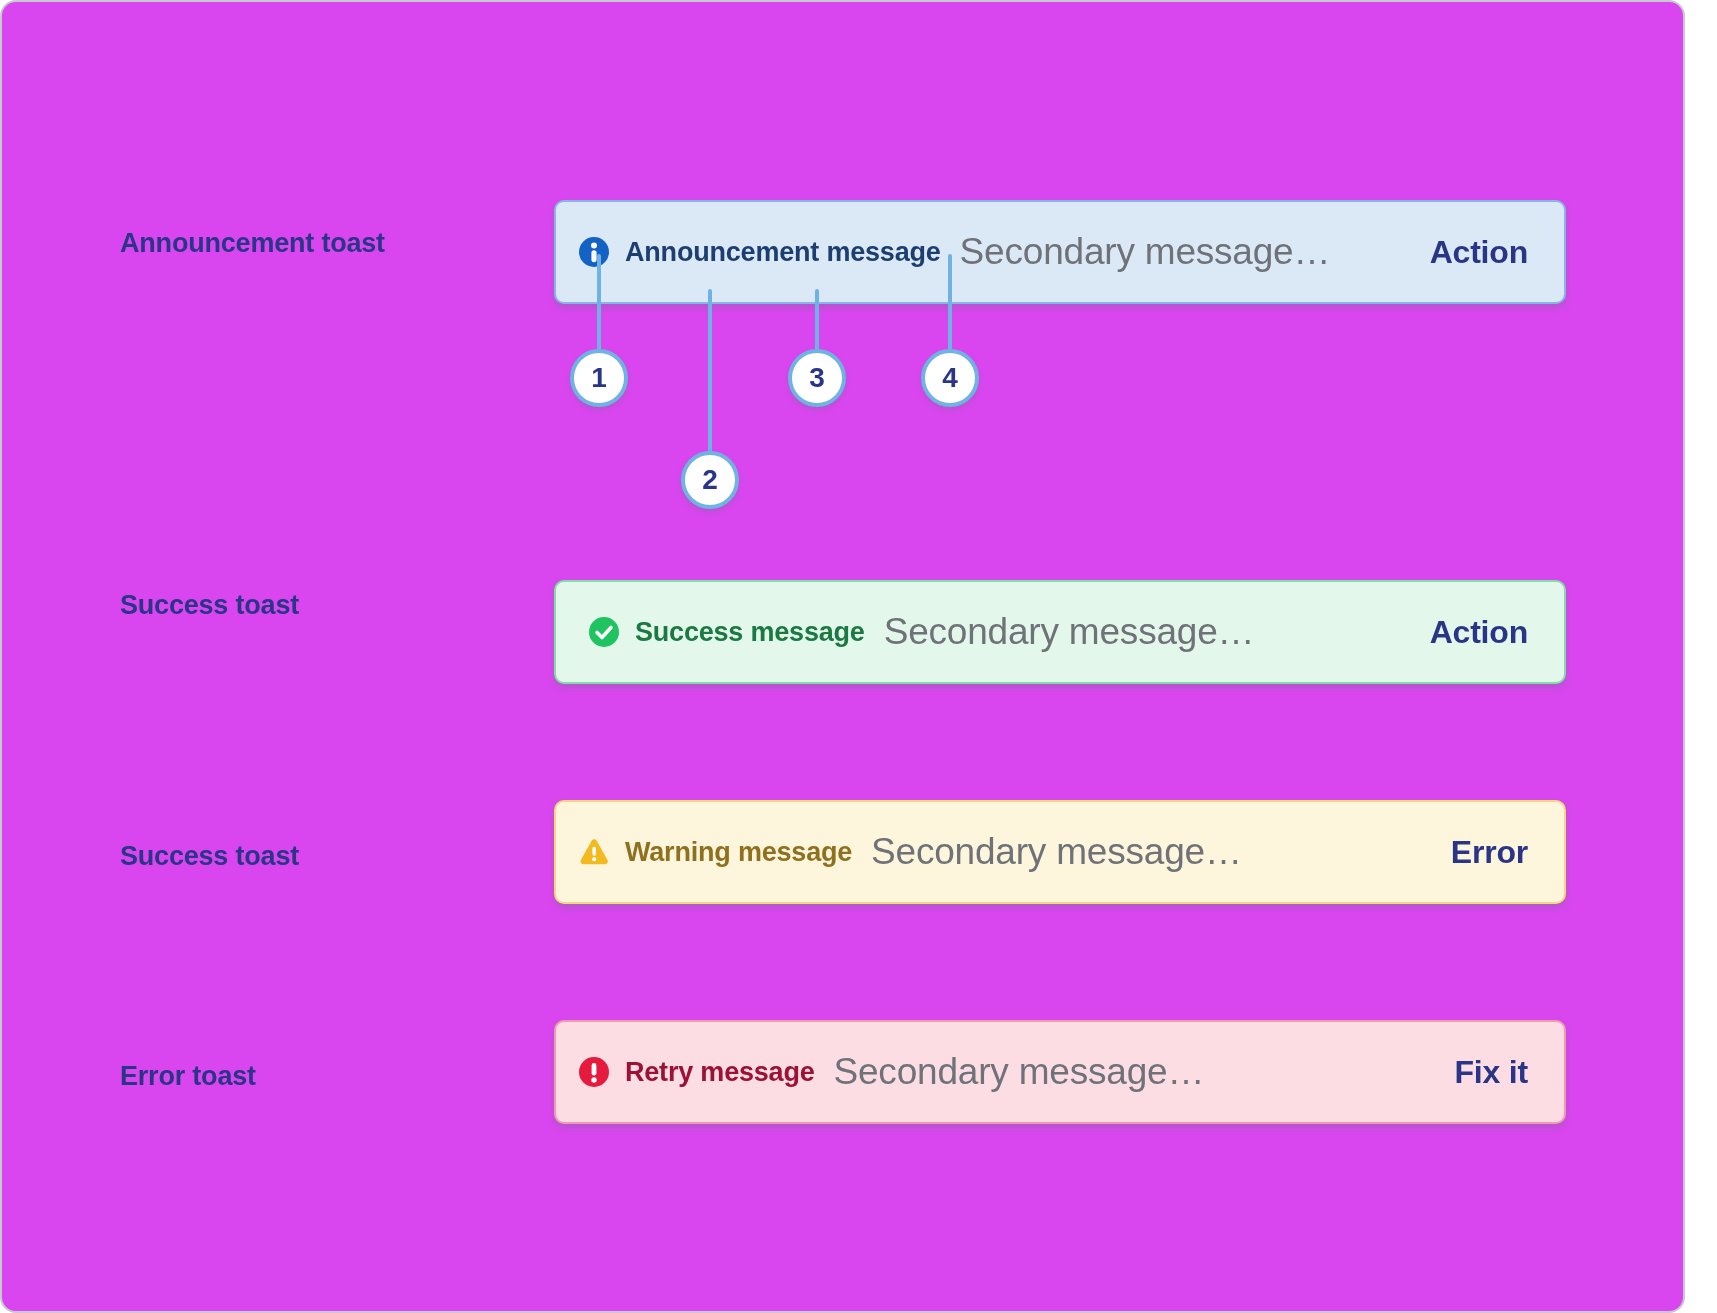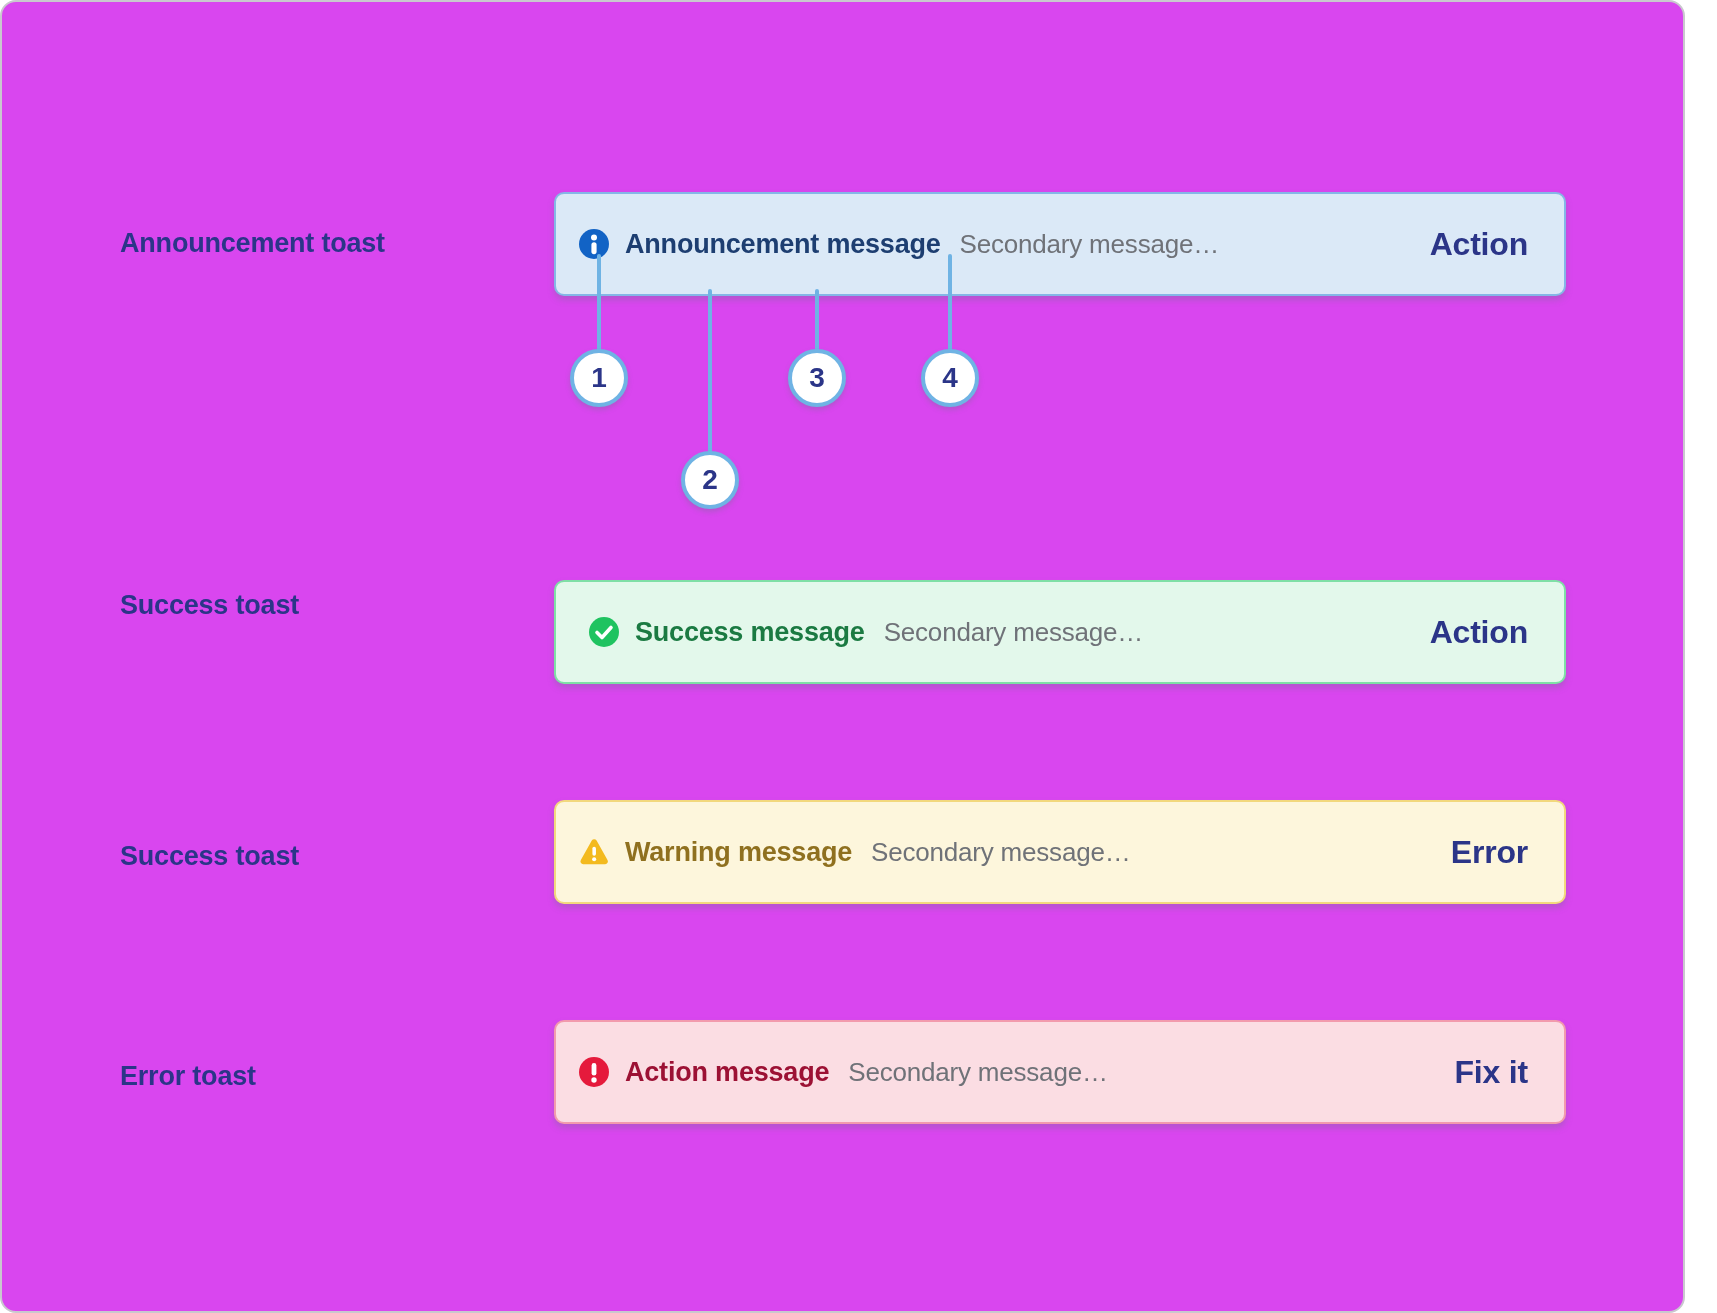--- a/index.html
+++ b/index.html
@@ -27,32 +27,32 @@
 
   
   .toast{
     position:absolute;left:552px;width:1012px;height:104px;
     border-radius:10px;
     display:flex;align-items:center;
     padding:0 36px 0 22px;
     box-shadow:0 4px 6px rgba(110,115,140,0.35);
     border:2px solid transparent;
   }
-  .toast.t1{top:190px;background:#dbe9f7;border-color:#85b7e6;}
+  .toast.t1{top:198px;background:#dbe9f7;border-color:#85b7e6;}
   .toast.t2{top:578px;background:#e3f8eb;border-color:#7fdfa6;padding-left:32px;}
   .toast.t3{top:798px;background:#fdf6dc;border-color:#f2d87d;align-items:center;}
   .toast.t4{top:1018px;background:#fbdde3;border-color:#f29aad;}
 
   .toast .t-icon{flex:0 0 auto;width:32px;height:32px;margin-right:15px;display:flex;align-items:center;justify-content:center;}
   .toast .t-title{font-size:27px;font-weight:700;letter-spacing:-0.2px;white-space:nowrap;}
   .t1 .t-title{color:#1d3e71;}
   .t2 .t-title{color:#1b7a42;}
   .t3 .t-title{color:#8f701f;}
   .t4 .t-title{color:#9c1134;}
-  .toast .t-secondary{font-size:26px;font-weight:400;color:#6f7278;margin-left:19px;letter-spacing:-0.2px;white-space:nowrap;}
+  .toast .t-secondary{font-size:37px;font-weight:400;color:#6f7278;margin-left:19px;letter-spacing:-0.2px;white-space:nowrap;}
   .toast .t-action{margin-left:auto;font-size:32px;font-weight:700;color:#2b3588;letter-spacing:-0.2px;cursor:pointer;white-space:nowrap;}
 
   
   .callout-line{position:absolute;width:4px;background:#6fb3e4;border-radius:2px;}
   .cl1{left:595px;top:252px;height:98px;}
   .cl2{left:706px;top:287px;height:165px;}
   .cl3{left:813px;top:287px;height:63px;}
   .cl4{left:946px;top:252px;height:98px;}
 
   
@@ -135,18 +135,18 @@
   </div>
 
   <div class="toast t4">
     <span class="t-icon">
       <svg width="32" height="32" viewBox="0 0 32 32">
         <circle cx="16" cy="16" r="15" fill="#e51a3c"></circle>
         <rect x="13.6" y="7" width="4.8" height="12.6" rx="2.4" fill="#ffffff"></rect>
         <circle cx="16" cy="24" r="2.7" fill="#ffffff"></circle>
       </svg>
     </span>
-    <span class="t-title">Action message</span>
+    <span class="t-title">Retry message</span>
     <span class="t-secondary">Secondary message…</span>
     <span class="t-action">Fix it</span>
   </div>
 
 </div>
 
 </body></html>

